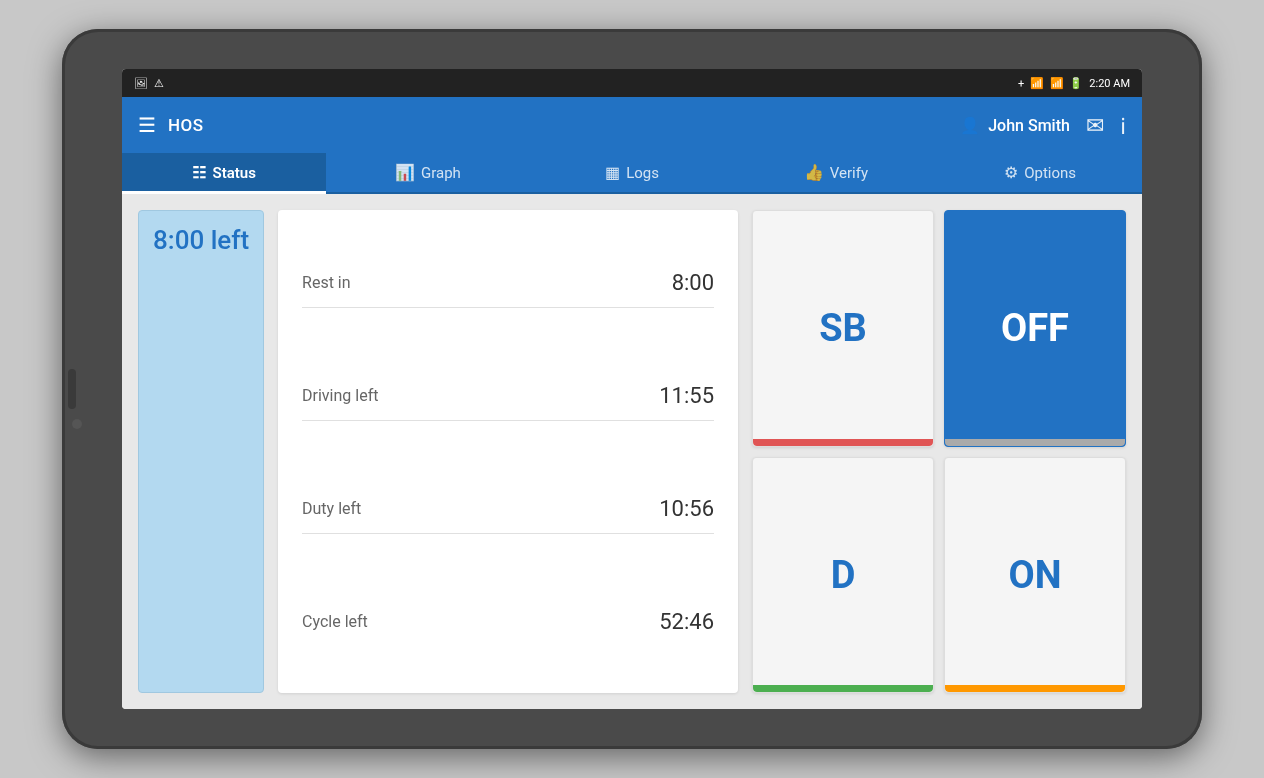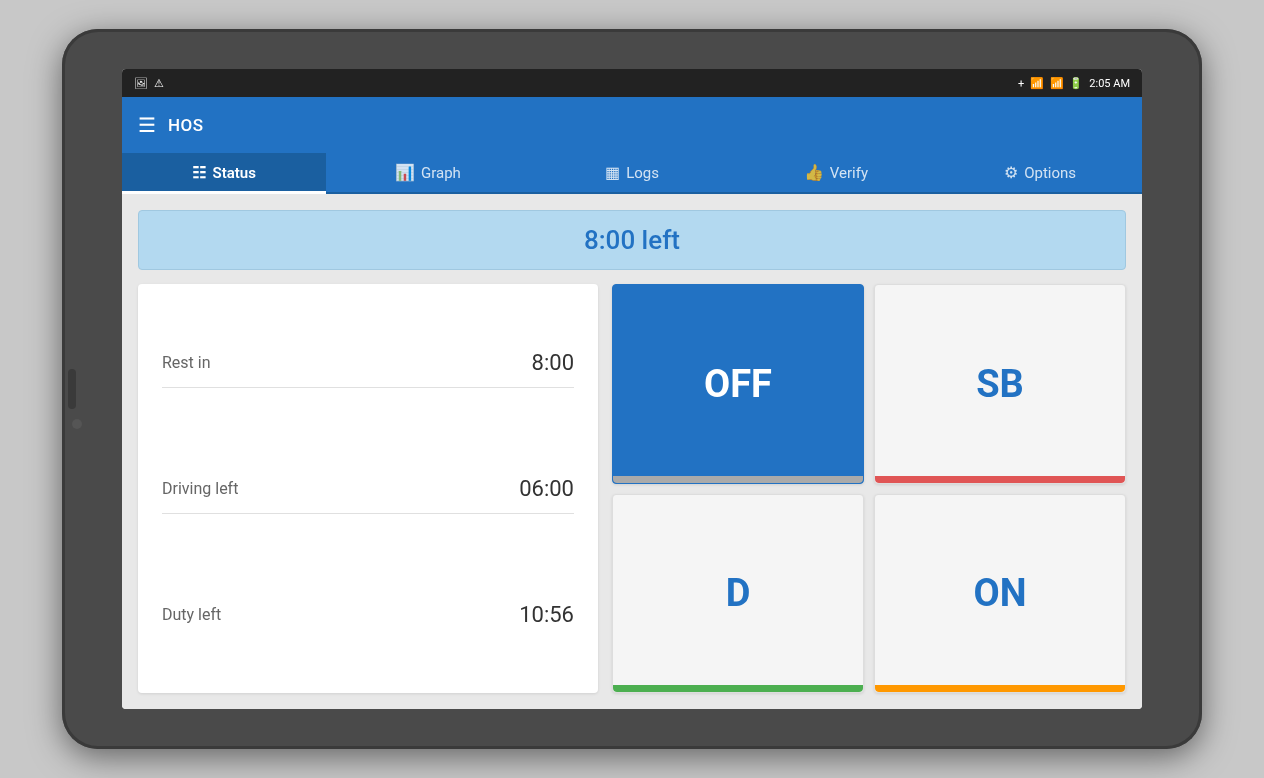--- a/index.html
+++ b/index.html
@@ -154,21 +154,21 @@
     .tab-icon {
       font-size: 16px;
     }
 
     
     .main-content {
       flex: 1;
       background: #e8e8e8;
       padding: 16px;
       display: flex;
-      flex-direction: column;
+      flex-direction: row;
       gap: 14px;
     }
 
     
     .time-banner {
       background: #b3d9f0;
       border: 1px solid #a0c8e0;
       border-radius: 4px;
       text-align: center;
       padding: 14px;
@@ -270,29 +270,37 @@
     <div class="status-bar">
       <div class="status-bar-left">
         <span>🖼</span>
         <span>⚠</span>
       </div>
       <div class="status-bar-right">
         <span>+</span>
         <span>📶</span>
         <span>📶</span>
         <span>🔋</span>
-        <span>2:05 AM</span>
+        <span>2:20 AM</span>
       </div>
     </div>
 
     <div class="app-header">
       <div class="app-header-left">
         <span class="hamburger-icon">☰</span>
         <span class="app-title">HOS</span>
       </div>
+      <div class="app-header-right">
+        <div class="header-user">
+          <span>👤</span>
+          <span>John Smith</span>
+        </div>
+        <span class="header-icon">✉</span>
+        <span class="header-icon">ℹ</span>
+      </div>
     </div>
 
     <div class="tab-bar">
       <div class="tab-item active">
         <span class="tab-icon">☷</span>
         <span>Status</span>
       </div>
       <div class="tab-item">
         <span class="tab-icon">📊</span>
         <span>Graph</span>
@@ -319,38 +327,42 @@
 
       <div class="content-row">
 
         <div class="stats-panel">
           <div class="stat-row">
             <span class="stat-label">Rest in</span>
             <span class="stat-value">8:00</span>
           </div>
           <div class="stat-row">
             <span class="stat-label">Driving left</span>
-            <span class="stat-value">06:00</span>
+            <span class="stat-value">11:55</span>
           </div>
           <div class="stat-row">
             <span class="stat-label">Duty left</span>
             <span class="stat-value">10:56</span>
           </div>
+          <div class="stat-row">
+            <span class="stat-label">Cycle left</span>
+            <span class="stat-value">52:46</span>
+          </div>
         </div>
 
         <div class="button-grid">
+          <div class="duty-btn">
+            <span>SB</span>
+            <div class="btn-indicator indicator-red"></div>
+          </div>
           <div class="duty-btn active">
             <span>OFF</span>
             <div class="btn-indicator indicator-gray"></div>
           </div>
           <div class="duty-btn">
-            <span>SB</span>
-            <div class="btn-indicator indicator-red"></div>
-          </div>
-          <div class="duty-btn">
             <span>D</span>
             <div class="btn-indicator indicator-green"></div>
           </div>
           <div class="duty-btn">
             <span>ON</span>
             <div class="btn-indicator indicator-orange"></div>
           </div>
         </div>
 
       </div>

